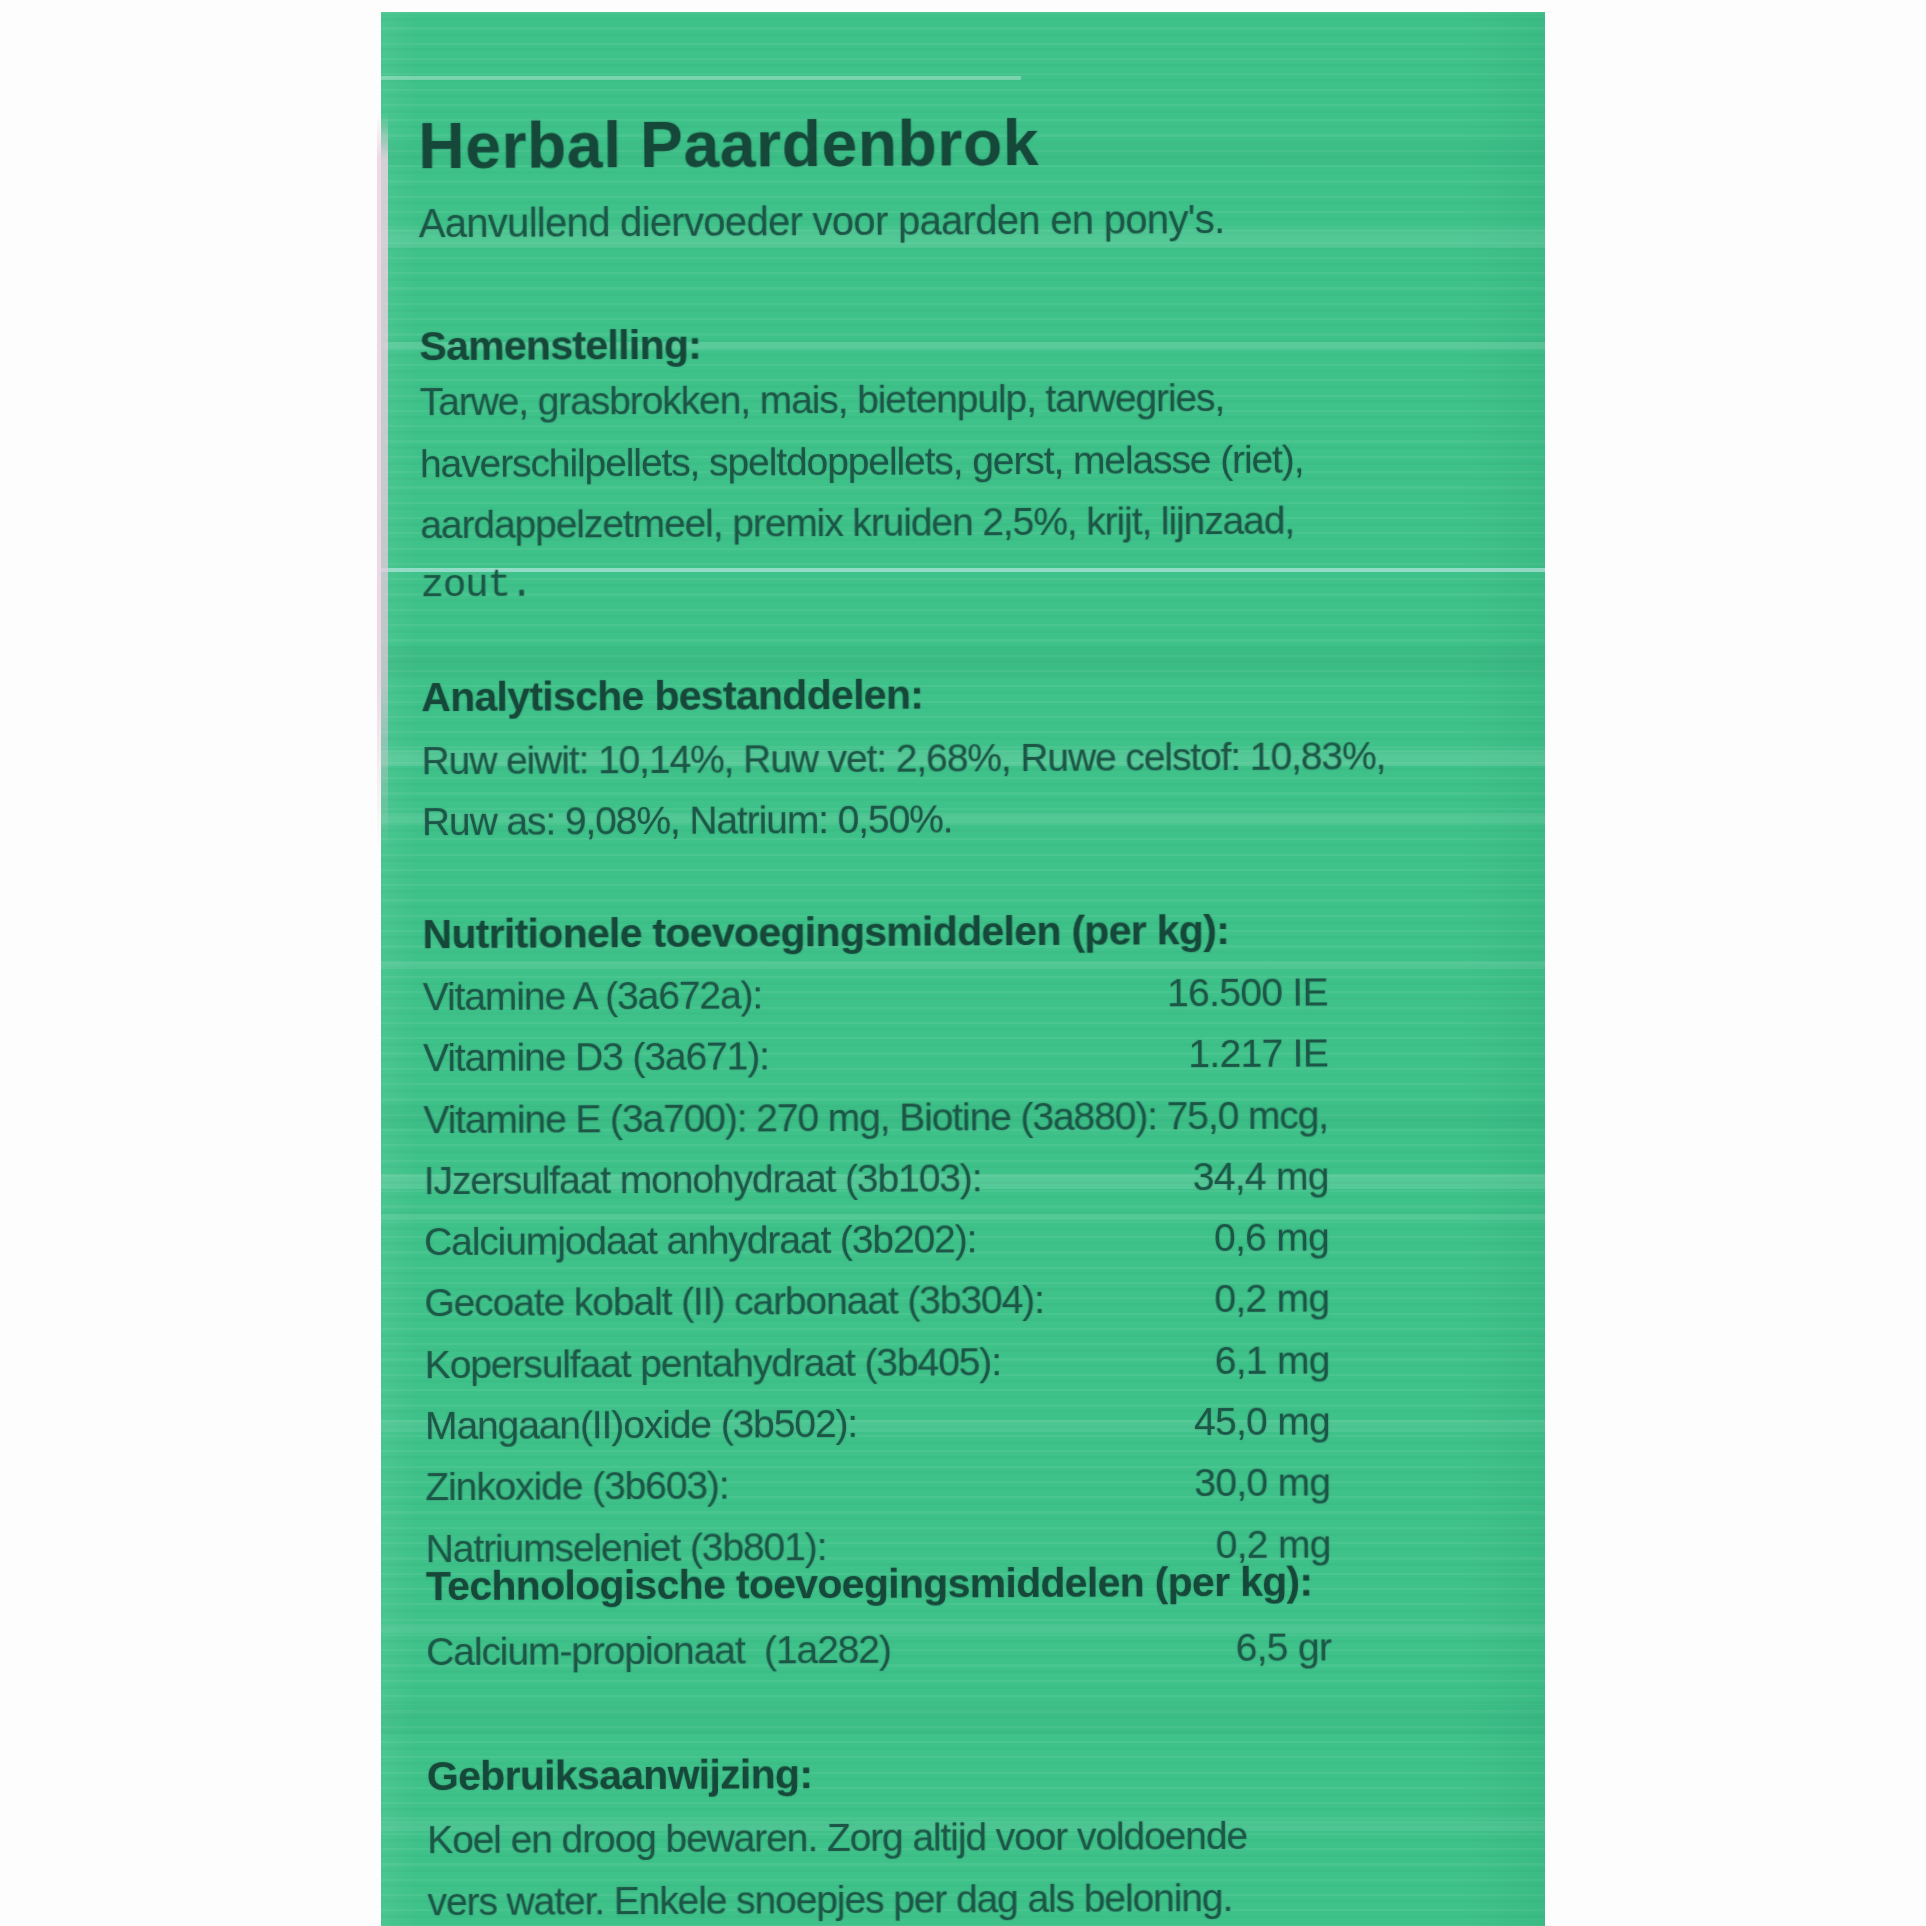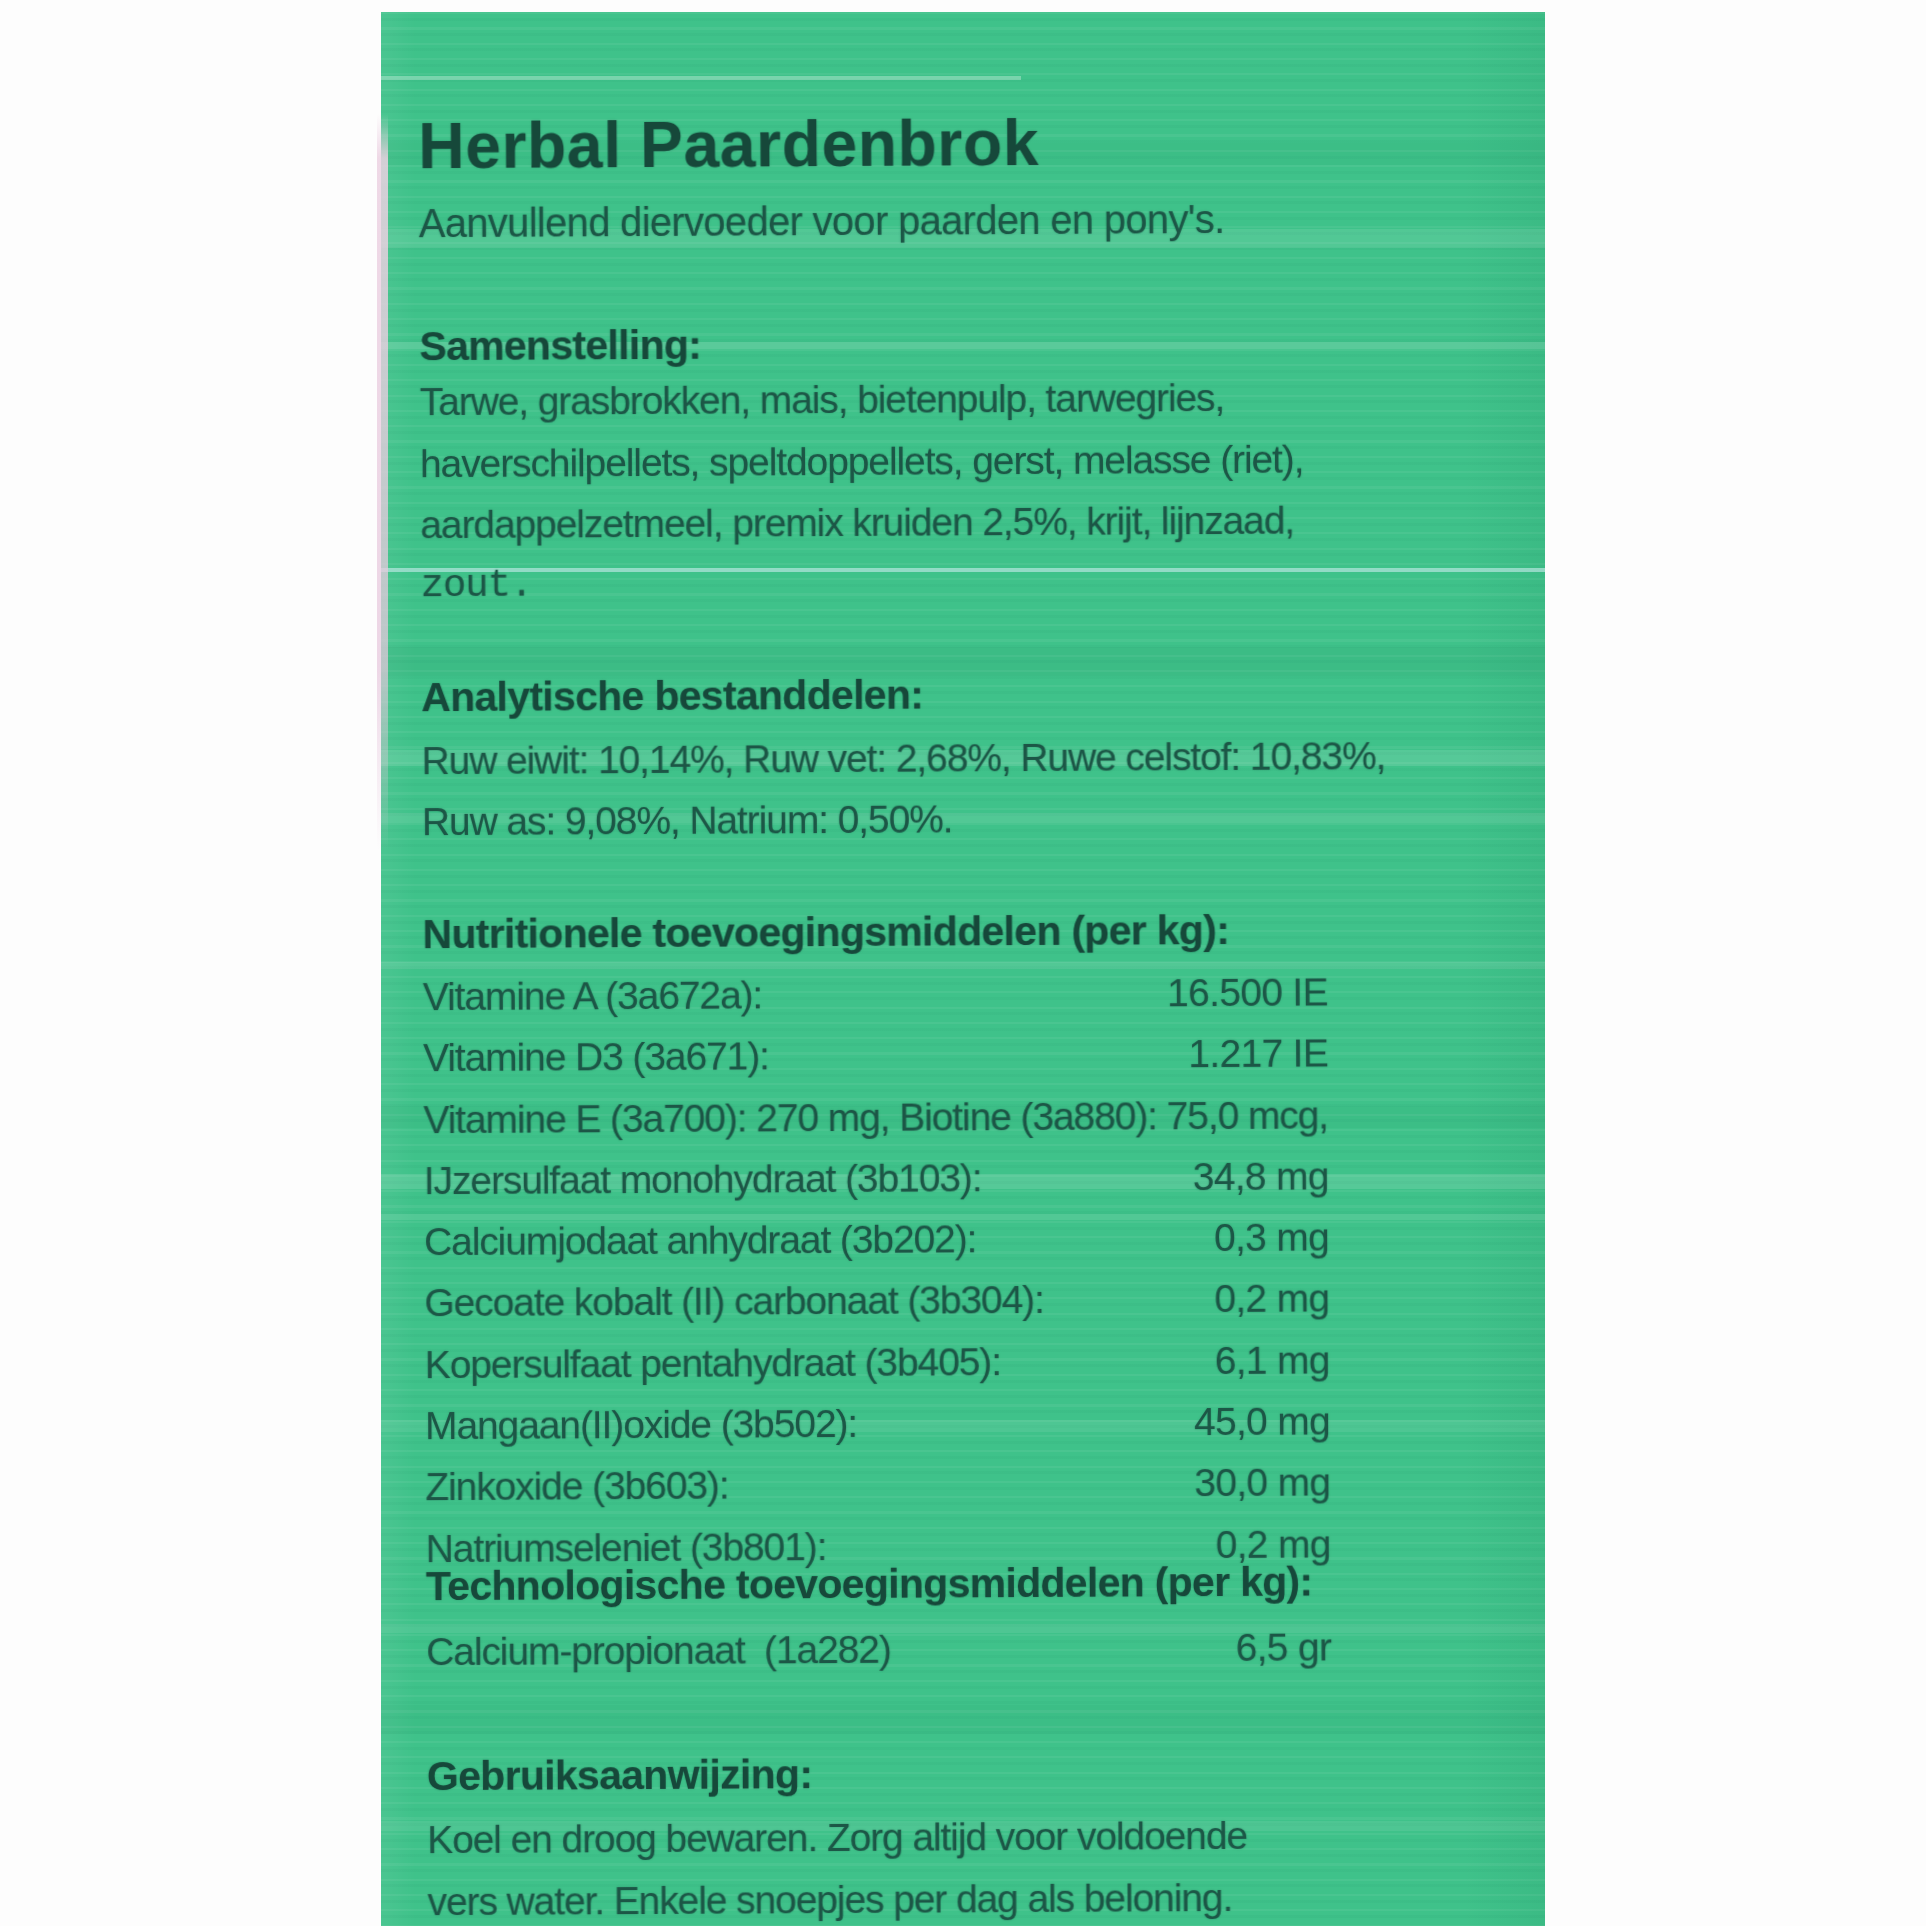--- a/index.html
+++ b/index.html
@@ -86,25 +86,25 @@
       <div class="row" style="top:1024px;">
         <span class="cell-label">Vitamine D3 (3a671):</span>
         <span class="cell-value">1.217 IE</span>
       </div>
       <div class="row" style="top:1086px;">
         <span class="cell-label">Vitamine E (3a700): 270 mg, Biotine (3a880): 75,0 mcg,</span>
         <span class="cell-value"></span>
       </div>
       <div class="row" style="top:1147px;">
         <span class="cell-label">IJzersulfaat monohydraat (3b103):</span>
-        <span class="cell-value">34,8 mg</span>
+        <span class="cell-value">34,4 mg</span>
       </div>
       <div class="row" style="top:1208px;">
         <span class="cell-label">Calciumjodaat anhydraat (3b202):</span>
-        <span class="cell-value">0,3 mg</span>
+        <span class="cell-value">0,6 mg</span>
       </div>
       <div class="row" style="top:1269px;">
         <span class="cell-label">Gecoate kobalt (II) carbonaat (3b304):</span>
         <span class="cell-value">0,2 mg</span>
       </div>
       <div class="row" style="top:1331px;">
         <span class="cell-label">Kopersulfaat pentahydraat (3b405):</span>
         <span class="cell-value">6,1 mg</span>
       </div>
       <div class="row" style="top:1392px;">

